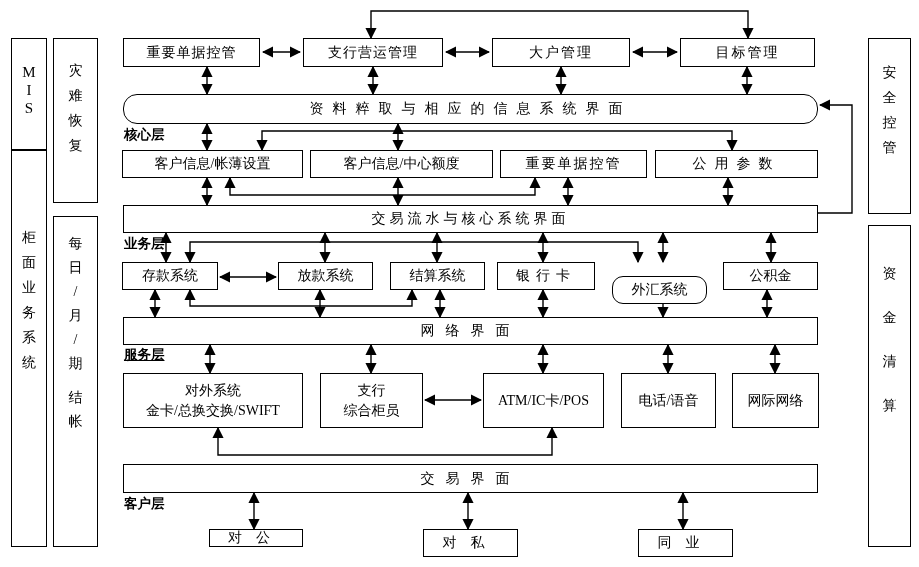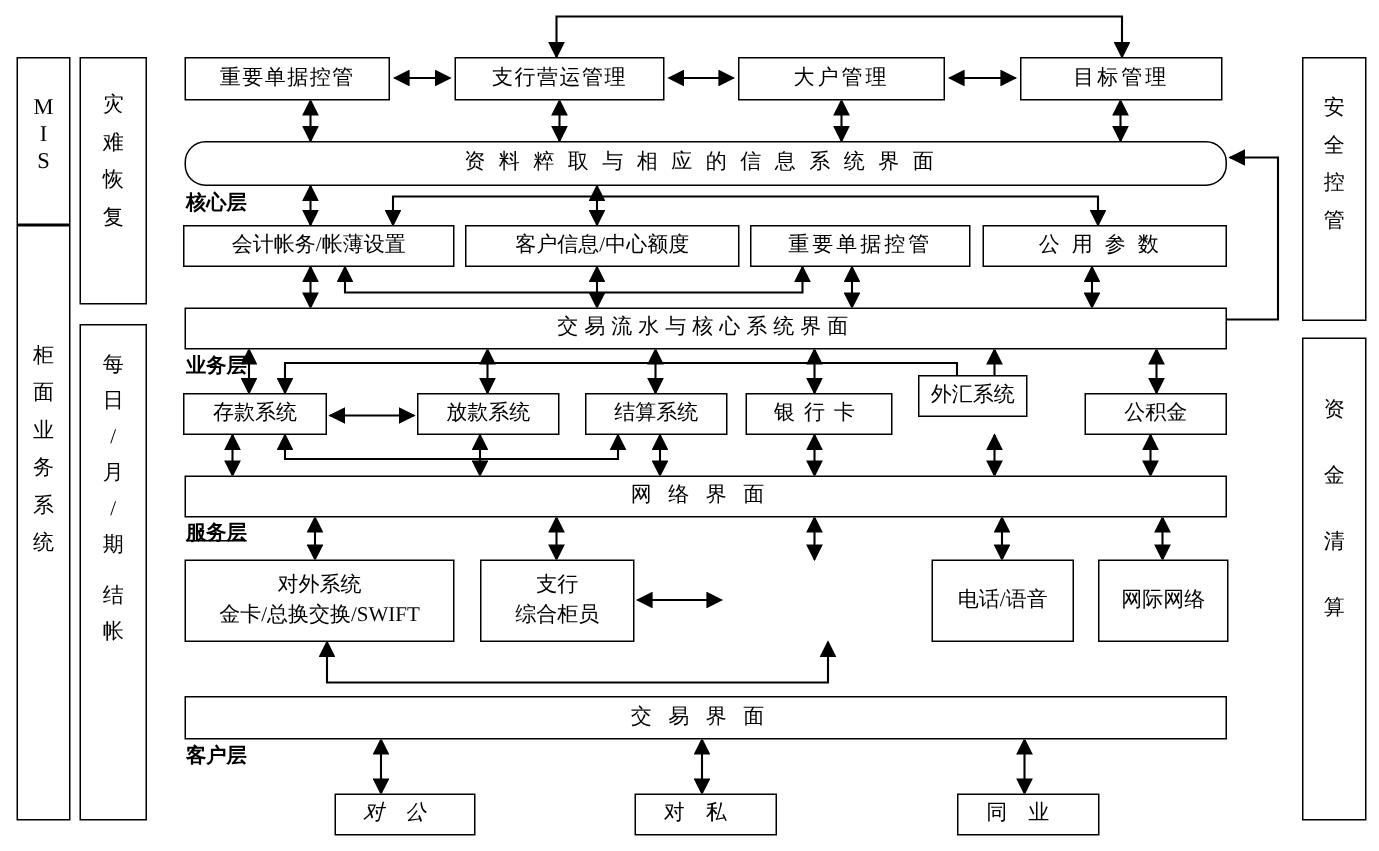--- a/index.html
+++ b/index.html
@@ -89,21 +89,21 @@
     <div class="node" style="left: 492px; top: 38px; width: 138px; height: 29px; letter-spacing: 2px;">
       <span>大户管理</span>
     </div>
     <div class="node" style="left: 680px; top: 38px; width: 135px; height: 29px; letter-spacing: 2px;">
       <span>目标管理</span>
     </div>
     <div class="node" style="left: 123px; top: 94px; width: 695px; height: 30px; letter-spacing: 9px; border-radius: 14px;">
       <span>资料粹取与相应的信息系统界面</span>
     </div>
     <div class="node" style="left: 122px; top: 150px; width: 181px; height: 28px;">
-      <span>会计帐务/帐薄设置</span>
+      <span>客户信息/帐薄设置</span>
     </div>
     <div class="node" style="left: 310px; top: 150px; width: 183px; height: 28px;">
       <span>客户信息/中心额度</span>
     </div>
     <div class="node" style="left: 500px; top: 150px; width: 147px; height: 28px; letter-spacing: 2px;">
       <span>重要单据控管</span>
     </div>
     <div class="node" style="left: 655px; top: 150px; width: 163px; height: 28px; letter-spacing: 8px;">
       <span>公用参数</span>
     </div>
@@ -115,47 +115,50 @@
     </div>
     <div class="node" style="left: 278px; top: 262px; width: 95px; height: 28px;">
       <span>放款系统</span>
     </div>
     <div class="node" style="left: 390px; top: 262px; width: 95px; height: 28px;">
       <span>结算系统</span>
     </div>
     <div class="node" style="left: 497px; top: 262px; width: 98px; height: 28px; letter-spacing: 6px;">
       <span>银行卡</span>
     </div>
-    <div class="node" style="left: 612px; top: 250px; width: 73px; height: 28px;">
+    <div class="node" style="left: 612px; top: 276px; width: 95px; height: 28px; border-radius: 11px;">
       <span>外汇系统</span>
     </div>
     <div class="node" style="left: 723px; top: 262px; width: 95px; height: 28px;">
       <span>公积金</span>
     </div>
     <div class="node" style="left: 123px; top: 317px; width: 695px; height: 28px; letter-spacing: 11px;">
       <span>网络界面</span>
     </div>
     <div class="node" style="left: 123px; top: 373px; width: 180px; height: 55px;">
       <span>对外系统</span>
       <span>金卡/总换交换/SWIFT</span>
     </div>
     <div class="node" style="left: 320px; top: 373px; width: 103px; height: 55px;">
       <span>支行</span>
       <span>综合柜员</span>
     </div>
+    <div class="node" style="left: 483px; top: 373px; width: 121px; height: 55px;">
+      <span>ATM/IC卡/POS</span>
+    </div>
     <div class="node" style="left: 621px; top: 373px; width: 95px; height: 55px;">
       <span>电话/语音</span>
     </div>
     <div class="node" style="left: 732px; top: 373px; width: 87px; height: 55px;">
       <span>网际网络</span>
     </div>
     <div class="node" style="left: 123px; top: 464px; width: 695px; height: 29px; letter-spacing: 11px;">
       <span>交易界面</span>
     </div>
-    <div class="node" style="left: 223px; top: 529px; width: 94px; height: 28px; letter-spacing: 14px; font-style: italic;">
+    <div class="node" style="left: 209px; top: 529px; width: 94px; height: 18px; letter-spacing: 14px;">
       <span>对公</span>
     </div>
     <div class="node" style="left: 423px; top: 529px; width: 95px; height: 28px; letter-spacing: 14px; font-family: Liberation Serif, serif;">
       <span>对私</span>
     </div>
     <div class="node" style="left: 638px; top: 529px; width: 95px; height: 28px; letter-spacing: 14px;">
       <span>同业</span>
     </div>
     <div class="sidebar" style="left: 11px; top: 38px; width: 36px; height: 112px; padding-top: 24px; font-size: 15px;">
       <span style="height: 18px; line-height: 18px;">M</span>

